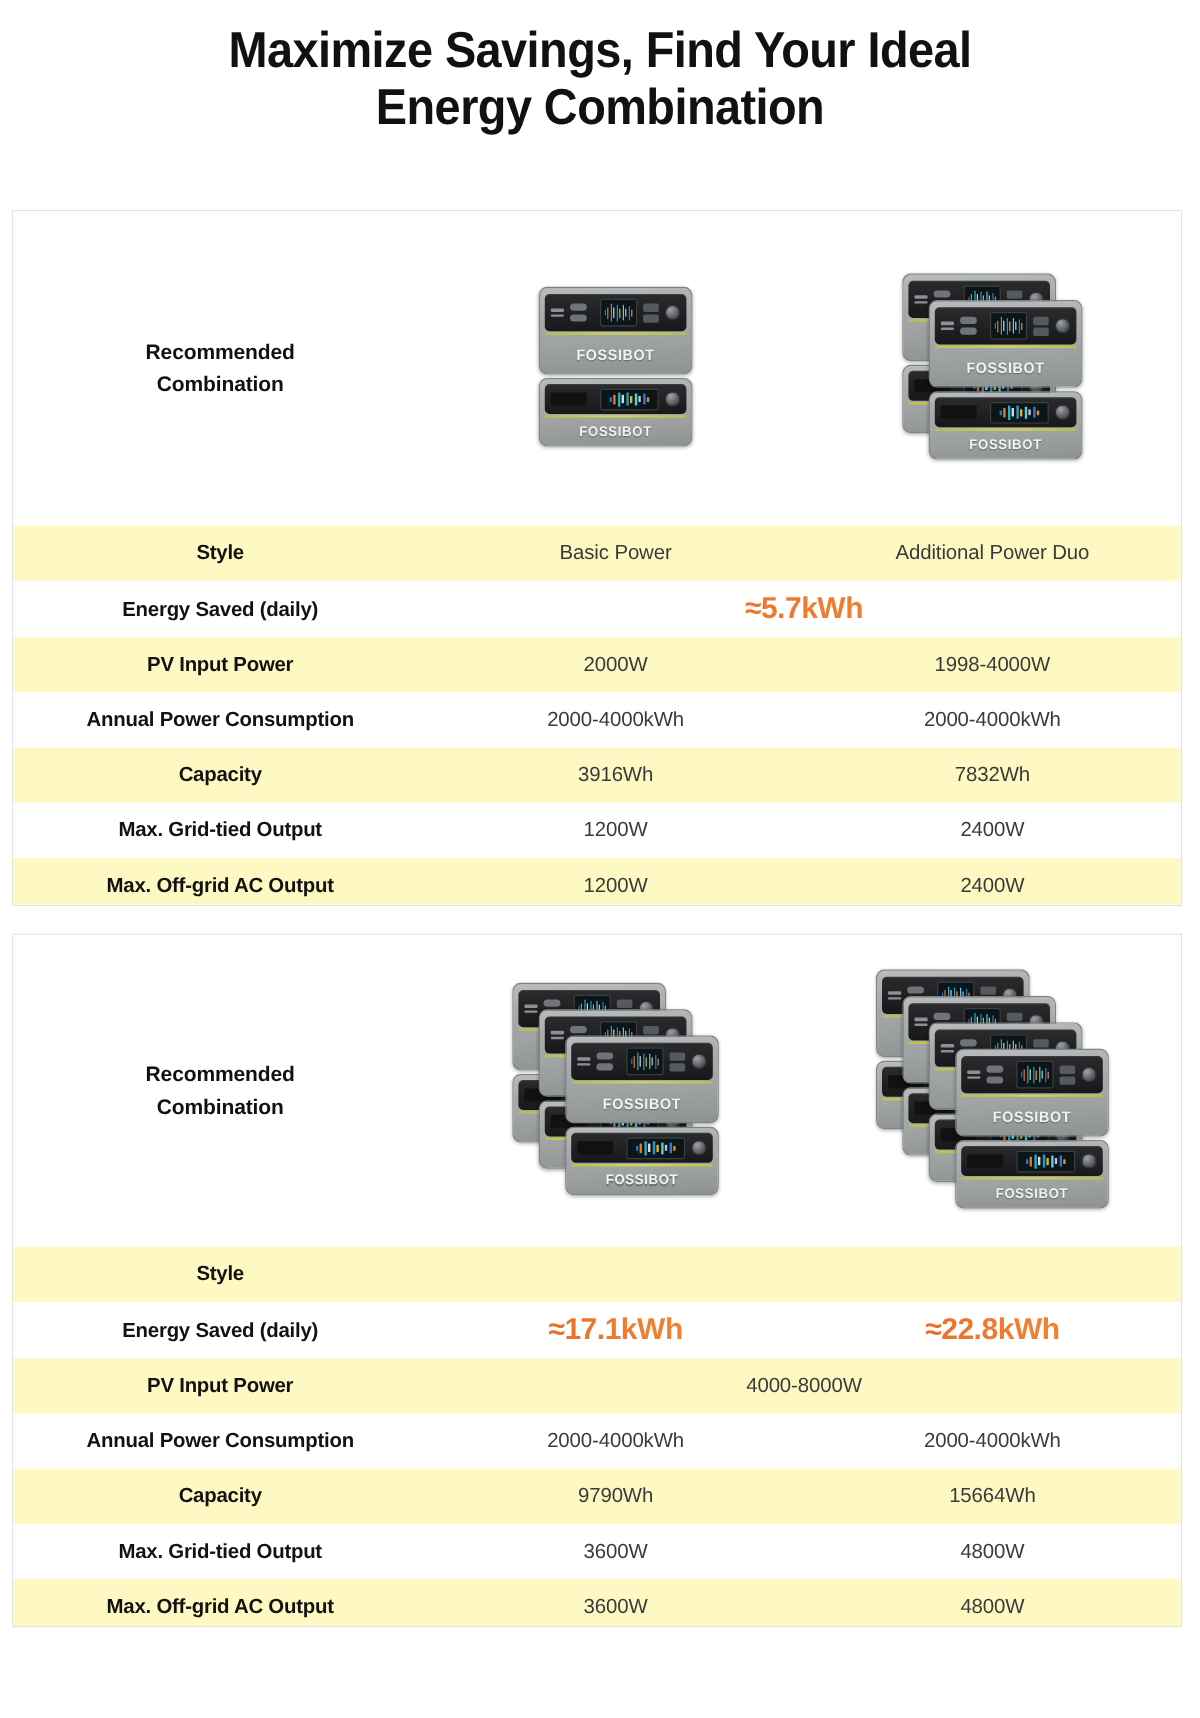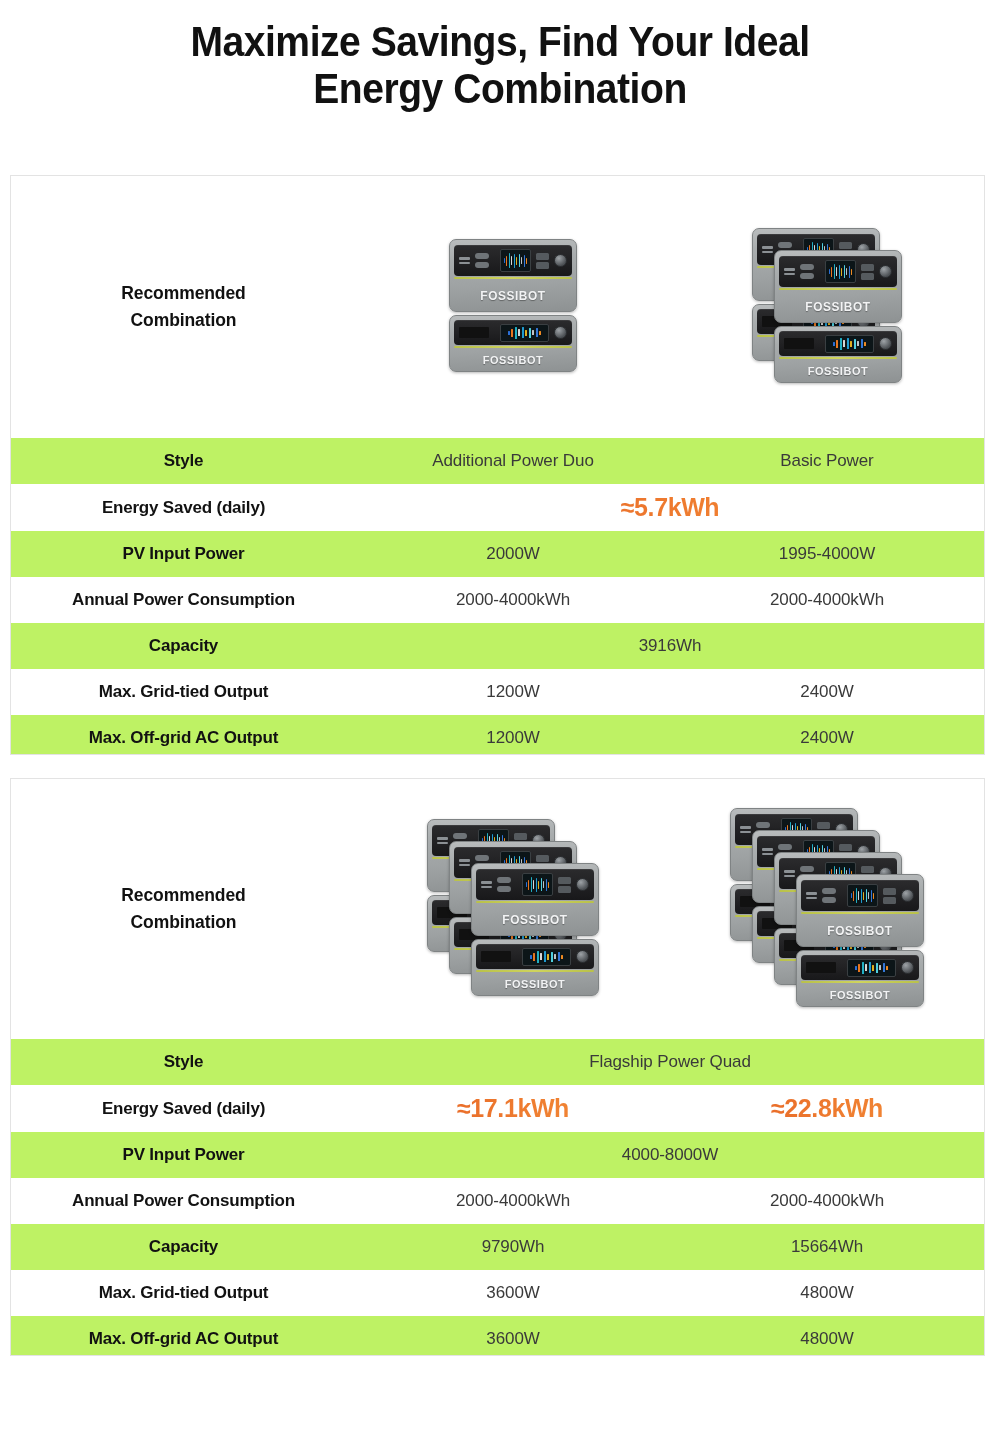--- a/index.html
+++ b/index.html
@@ -126,21 +126,21 @@
   }
   .feet { position:absolute; bottom:-3px; left:14%; right:14%; height:3px; }
   .feet::before, .feet::after {
     content:""; position:absolute; bottom:0; width:16px; height:3px;
     background:#7a7e80; border-radius:0 0 2px 2px;
   }
   .feet::before { left:0; } .feet::after { right:0; }
 
   
   .trow { display:flex; align-items:center; height:46px; }
-  .trow.alt { background:#bef264; }
+  .trow.alt { background:#fef9c3; }
   .trow.plain { background:#ffffff; }
   .trow.tall { height:47px; }
 
   .c-label {
     width:345px; flex:none; text-align:center;
     font-size:17px; font-weight:700; color:#121212;
     letter-spacing:-0.2px;
   }
   .c-val {
     flex:1; text-align:center;
@@ -345,40 +345,41 @@
                 <div class="brand">FOSSIBOT</div>
                 <div class="feet"></div>
               </div>
             </div>
           </div>
         </div>
     </div>
     <div id="table-1">
         <div class="trow alt">
           <div class="c-label">Style</div>
+          <div class="c-val">Basic Power</div>
           <div class="c-val">Additional Power Duo</div>
-          <div class="c-val">Basic Power</div>
         </div>
         <div class="trow plain tall">
           <div class="c-label">Energy Saved (daily)</div>
           <div class="c-val big">≈5.7kWh</div>
         </div>
         <div class="trow alt">
           <div class="c-label">PV Input Power</div>
           <div class="c-val">2000W</div>
-          <div class="c-val">1995-4000W</div>
+          <div class="c-val">1998-4000W</div>
         </div>
         <div class="trow plain">
           <div class="c-label">Annual Power Consumption</div>
           <div class="c-val">2000-4000kWh</div>
           <div class="c-val">2000-4000kWh</div>
         </div>
         <div class="trow alt">
           <div class="c-label">Capacity</div>
           <div class="c-val">3916Wh</div>
+          <div class="c-val">7832Wh</div>
         </div>
         <div class="trow plain">
           <div class="c-label">Max. Grid-tied Output</div>
           <div class="c-val">1200W</div>
           <div class="c-val">2400W</div>
         </div>
         <div class="trow alt">
           <div class="c-label">Max. Off-grid AC Output</div>
           <div class="c-val">1200W</div>
           <div class="c-val">2400W</div>
@@ -775,21 +776,20 @@
                 <div class="brand">FOSSIBOT</div>
                 <div class="feet"></div>
               </div>
             </div>
           </div>
         </div>
     </div>
     <div id="table-2">
         <div class="trow alt">
           <div class="c-label">Style</div>
-          <div class="c-val">Flagship Power Quad</div>
         </div>
         <div class="trow plain tall">
           <div class="c-label">Energy Saved (daily)</div>
           <div class="c-val big">≈17.1kWh</div>
           <div class="c-val big">≈22.8kWh</div>
         </div>
         <div class="trow alt">
           <div class="c-label">PV Input Power</div>
           <div class="c-val">4000-8000W</div>
         </div>

